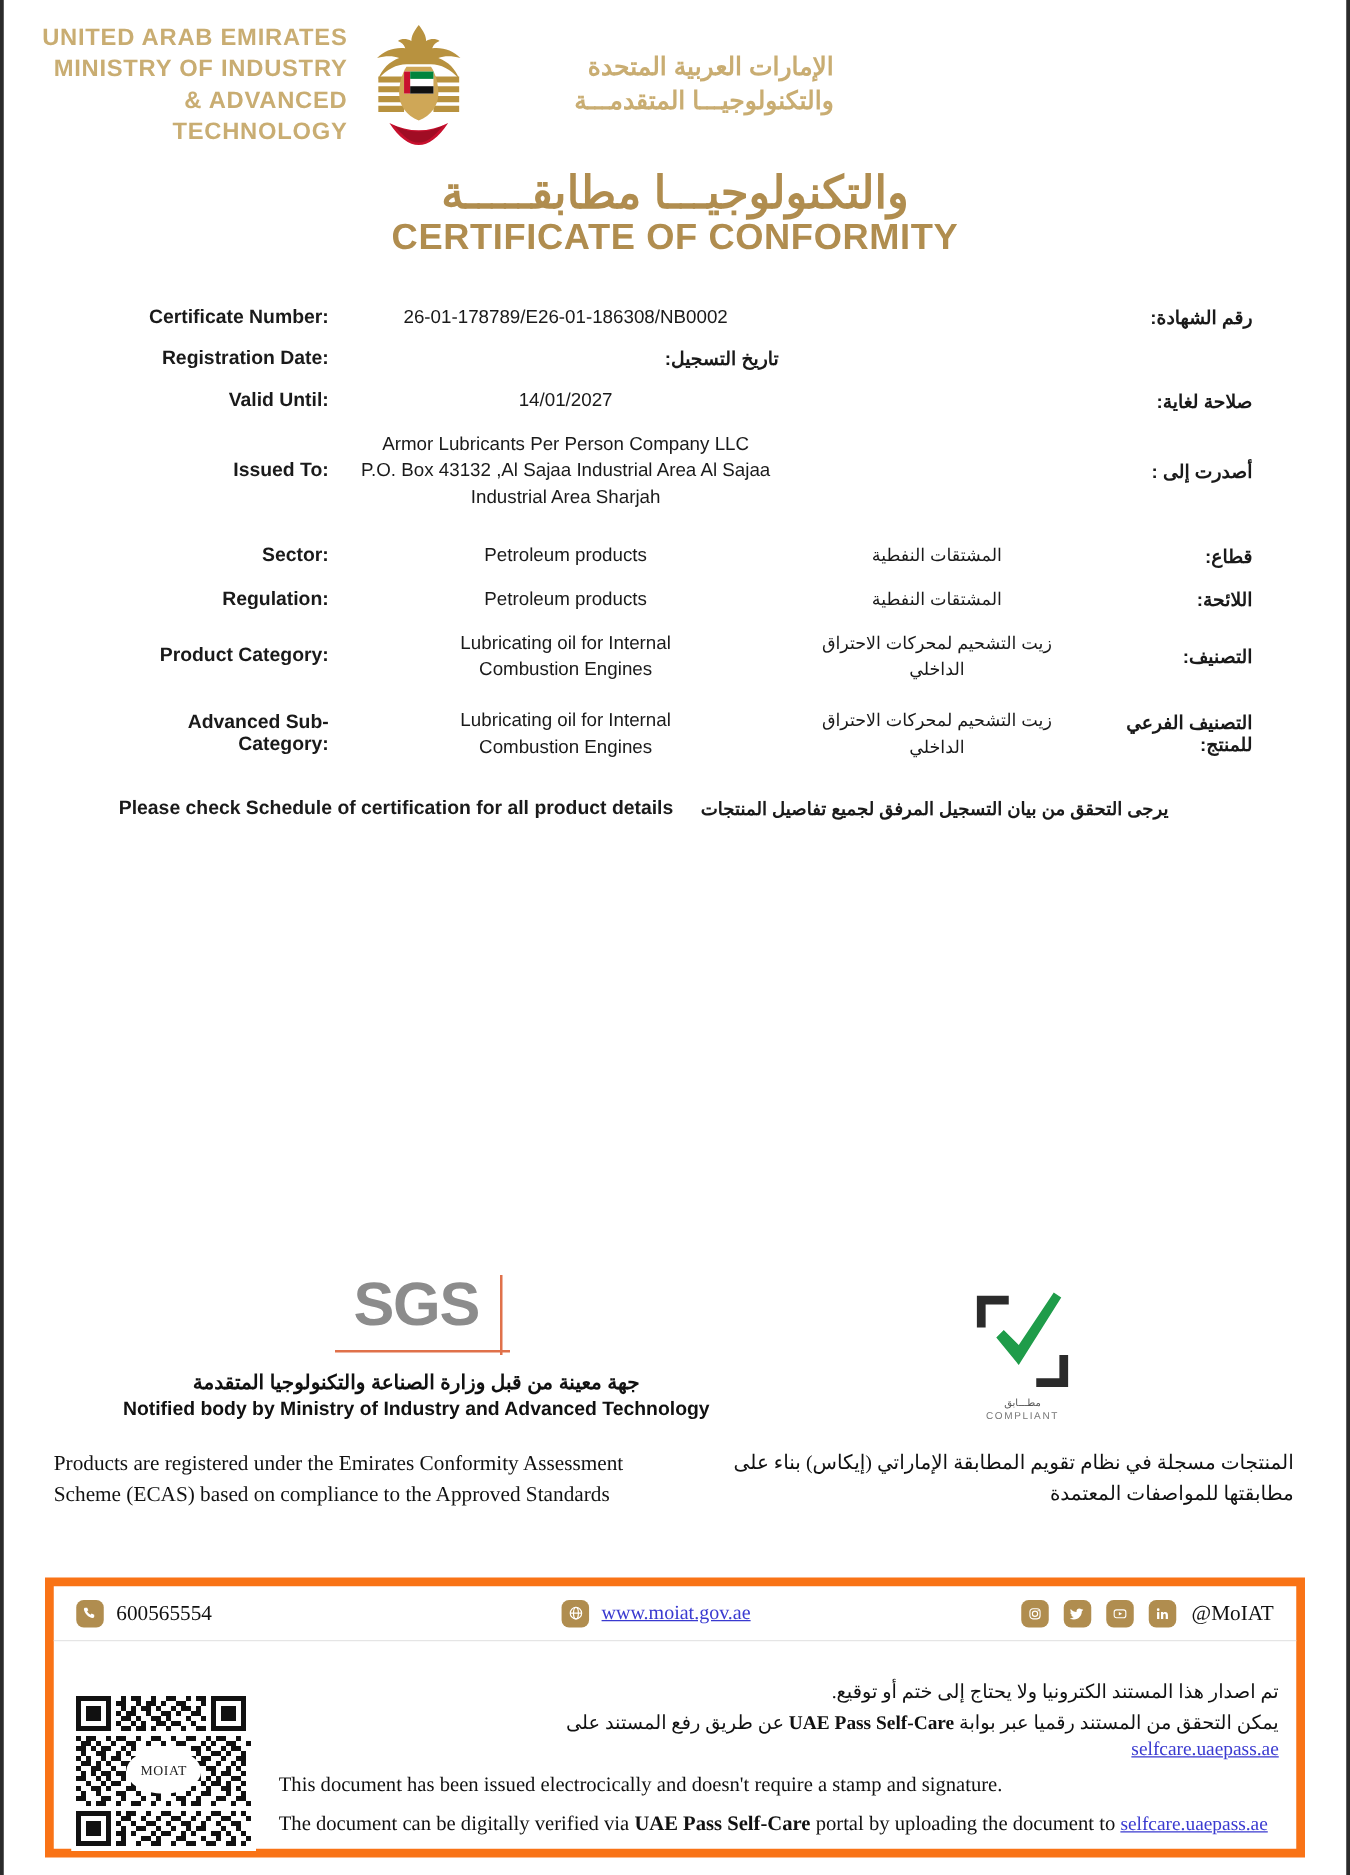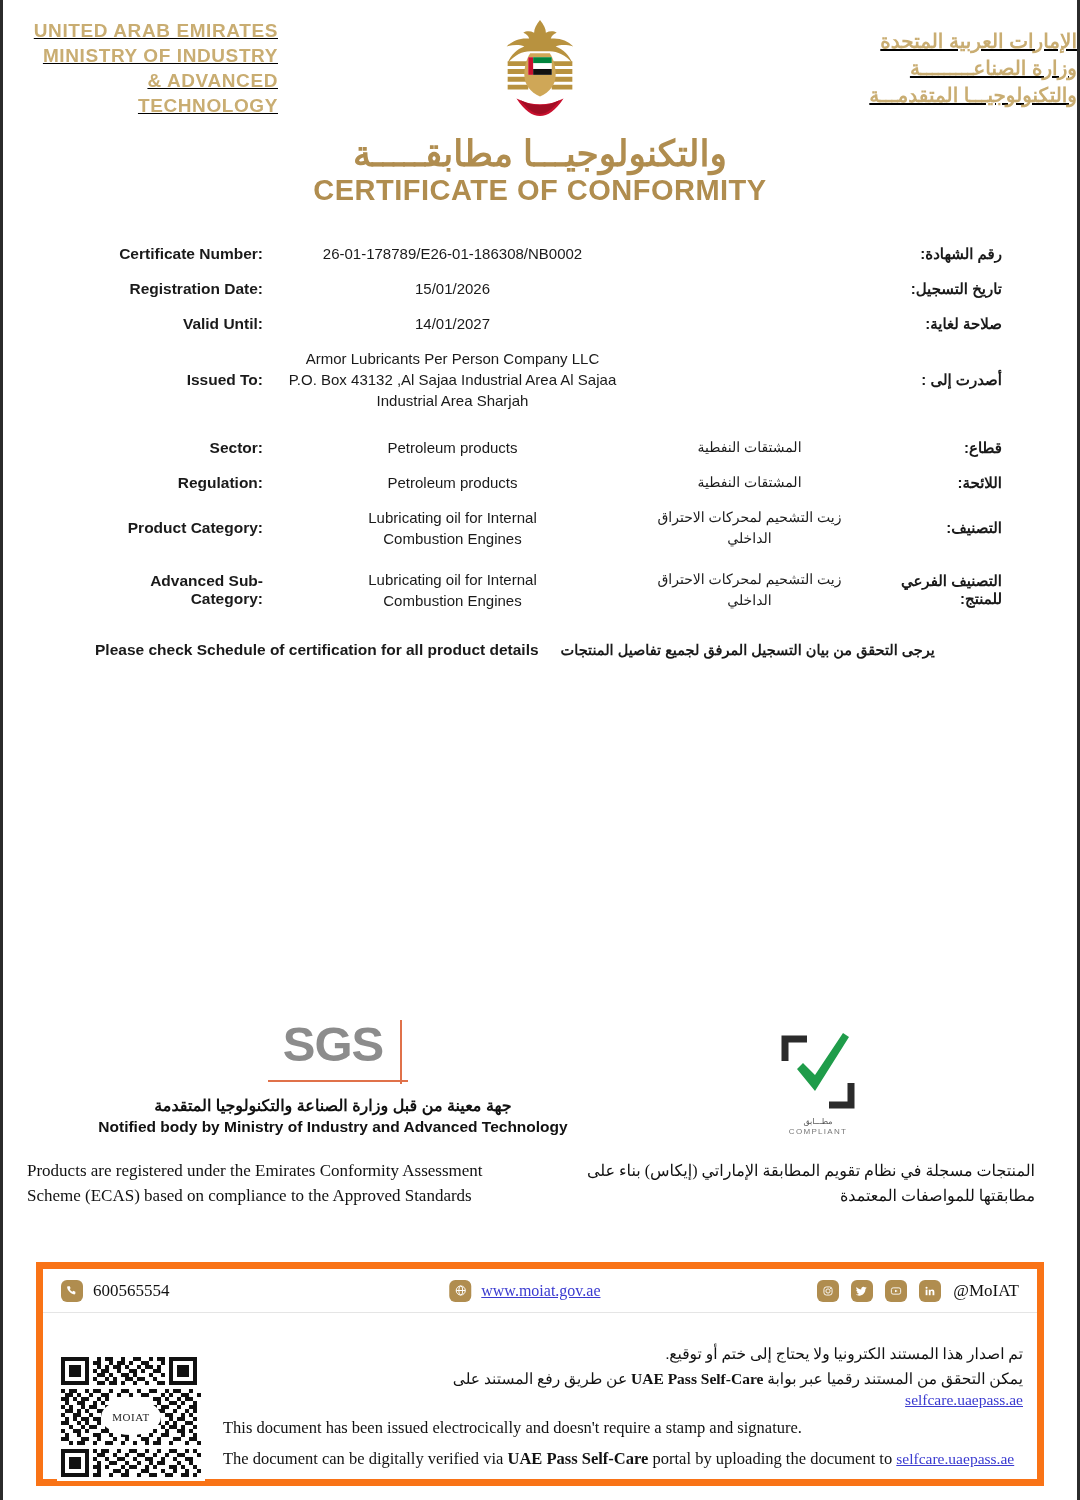--- a/index.html
+++ b/index.html
@@ -14,24 +14,23 @@
     width: 1080px; height: 1500px;
     background: #ffffff;
     border-left: 3px solid #2b2b2b;
     border-right: 3px solid #2b2b2b;
   }
 
   
   .header {
     display: flex;
     align-items: center;
-    justify-content: space-between;
+    justify-content: flex-start;
     gap: 8px;
     padding-top: 18px;
-    text-decoration: underline;
   }
   .hdr-en {
     text-align: right;
     color: #c9ad72;
     font-weight: bold;
     font-size: 19px;
     letter-spacing: .6px;
     line-height: 25px;
     width: 275px;
   }
@@ -190,21 +189,21 @@
   .compliant-cap-en {
     font-size: 8px;
     color: #777;
     letter-spacing: 1.3px;
     margin-top: 1px;
   }
 
   
   .ecas {
     position: absolute;
-    top: 1158px; left: 24px; right: 40px;
+    top: 1158px; left: 40px; right: 40px;
     display: flex;
     align-items: flex-start;
   }
   .ecas-en {
     font-family: "Liberation Serif", serif;
     font-size: 17px;
     color: #111;
     line-height: 25px;
     width: 510px;
   }
@@ -326,42 +325,40 @@
         <rect x="38" y="40" width="5" height="18" fill="#c8102e"></rect>
         <rect x="43" y="40" width="19" height="6" fill="#00843d"></rect>
         <rect x="43" y="52" width="19" height="6" fill="#111111"></rect>
         <path d="M26 82 C34 94 42 100 50 100 C58 100 66 94 74 82 C66 86 58 88 50 88 C42 88 34 86 26 82 Z" fill="#c8102e"></path>
         <path d="M30 84 C38 94 44 98 50 98 C56 98 62 94 70 84 C62 88 56 89 50 89 C44 89 38 88 30 84 Z" fill="#a00d24"></path>
       </svg>
     </span>
 
     <div class="hdr-ar">
       <div>الإمارات العربية المتحدة</div>
-      <div>وزارة الصناعـــــــــة</div>
       <div>والتكنولوجيـــا المتقدمـــة</div>
     </div>
   </div>
 
   <div class="title-wrap">
     <div class="title-ar">والتكنولوجيـــا مطابقـــــة</div>
     <div class="title-en">CERTIFICATE OF CONFORMITY</div>
   </div>
 
   <div class="details">
 
     <div class="drow">
       <div class="dlabel">Certificate Number:</div>
       <div class="dval">26-01-178789/E26-01-186308/NB0002</div>
       <div class="dval-ar"></div>
       <div class="darlabel">رقم الشهادة:</div>
     </div>
 
     <div class="drow">
       <div class="dlabel">Registration Date:</div>
-      <div class="dval">15/01/2026</div>
       <div class="dval-ar"></div>
       <div class="darlabel">تاريخ التسجيل:</div>
     </div>
 
     <div class="drow">
       <div class="dlabel">Valid Until:</div>
       <div class="dval">14/01/2027</div>
       <div class="dval-ar"></div>
       <div class="darlabel">صلاحة لغاية:</div>
     </div>

